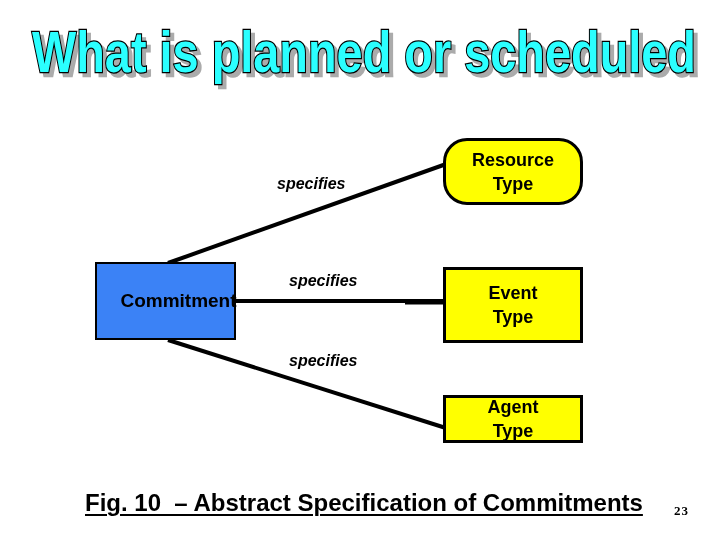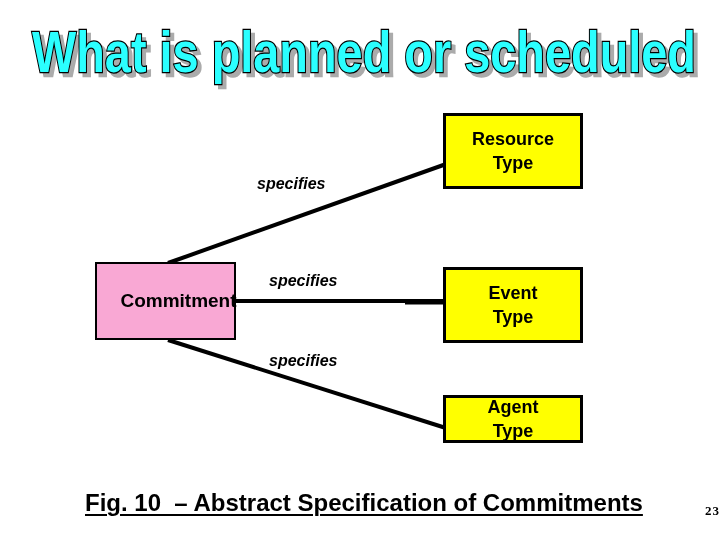--- a/index.html
+++ b/index.html
@@ -59,45 +59,46 @@
     font-weight: bold;
     color: #000000;
     z-index: 2;
     box-sizing: border-box;
   }
   .node-source {
     left: 95px;
     top: 262px;
     width: 141px;
     height: 78px;
-    background: #f9a8d4;
+    background: #3b82f6;
     border: 2px solid #000000;
     font-size: 19px;
     padding-left: 26px;
   }
   .node-target {
     left: 443px;
     width: 140px;
     background: #ffff00;
     border: 3px solid #000000;
     font-size: 18px;
     line-height: 24px;
     white-space: pre-line;
   }
-  .node-resource { top: 113px; height: 76px; }
+  .node-resource { top: 138px; height: 67px; border-radius: 24px; }
   .node-event    { top: 267px; height: 76px; }
   .node-agent    { top: 395px; height: 48px; }
   .edge-label {
     position: absolute;
     font-style: italic;
     font-weight: bold;
     font-size: 16px;
     color: #000000;
     z-index: 3;
     white-space: nowrap;
+    margin-left: 20px;
   }
   .edge-label-1 { left: 257px; top: 175px; }
   .edge-label-2 { left: 269px; top: 272px; }
   .edge-label-3 { left: 269px; top: 352px; }
   .caption {
     position: absolute;
     left: 85px;
     top: 489px;
     font-size: 24px;
     font-weight: bold;
@@ -111,21 +112,20 @@
   .page-number {
     position: absolute;
     left: 674px;
     top: 503px;
     font-family: "Liberation Serif", serif;
     font-weight: bold;
     font-size: 13px;
     letter-spacing: 1px;
     color: #000000;
     z-index: 3;
-    margin-left: 31px;
   }
 </style>
 </head>
 <body>
 
 <div class="slide">
 
   <svg class="title-svg" viewBox="0 0 690 84">
     <text class="title-shadow" x="8" y="62" textLength="664" lengthAdjust="spacingAndGlyphs">What is planned or scheduled</text>
     <text class="title-main" x="4" y="58" textLength="664" lengthAdjust="spacingAndGlyphs">What is planned or scheduled</text>

